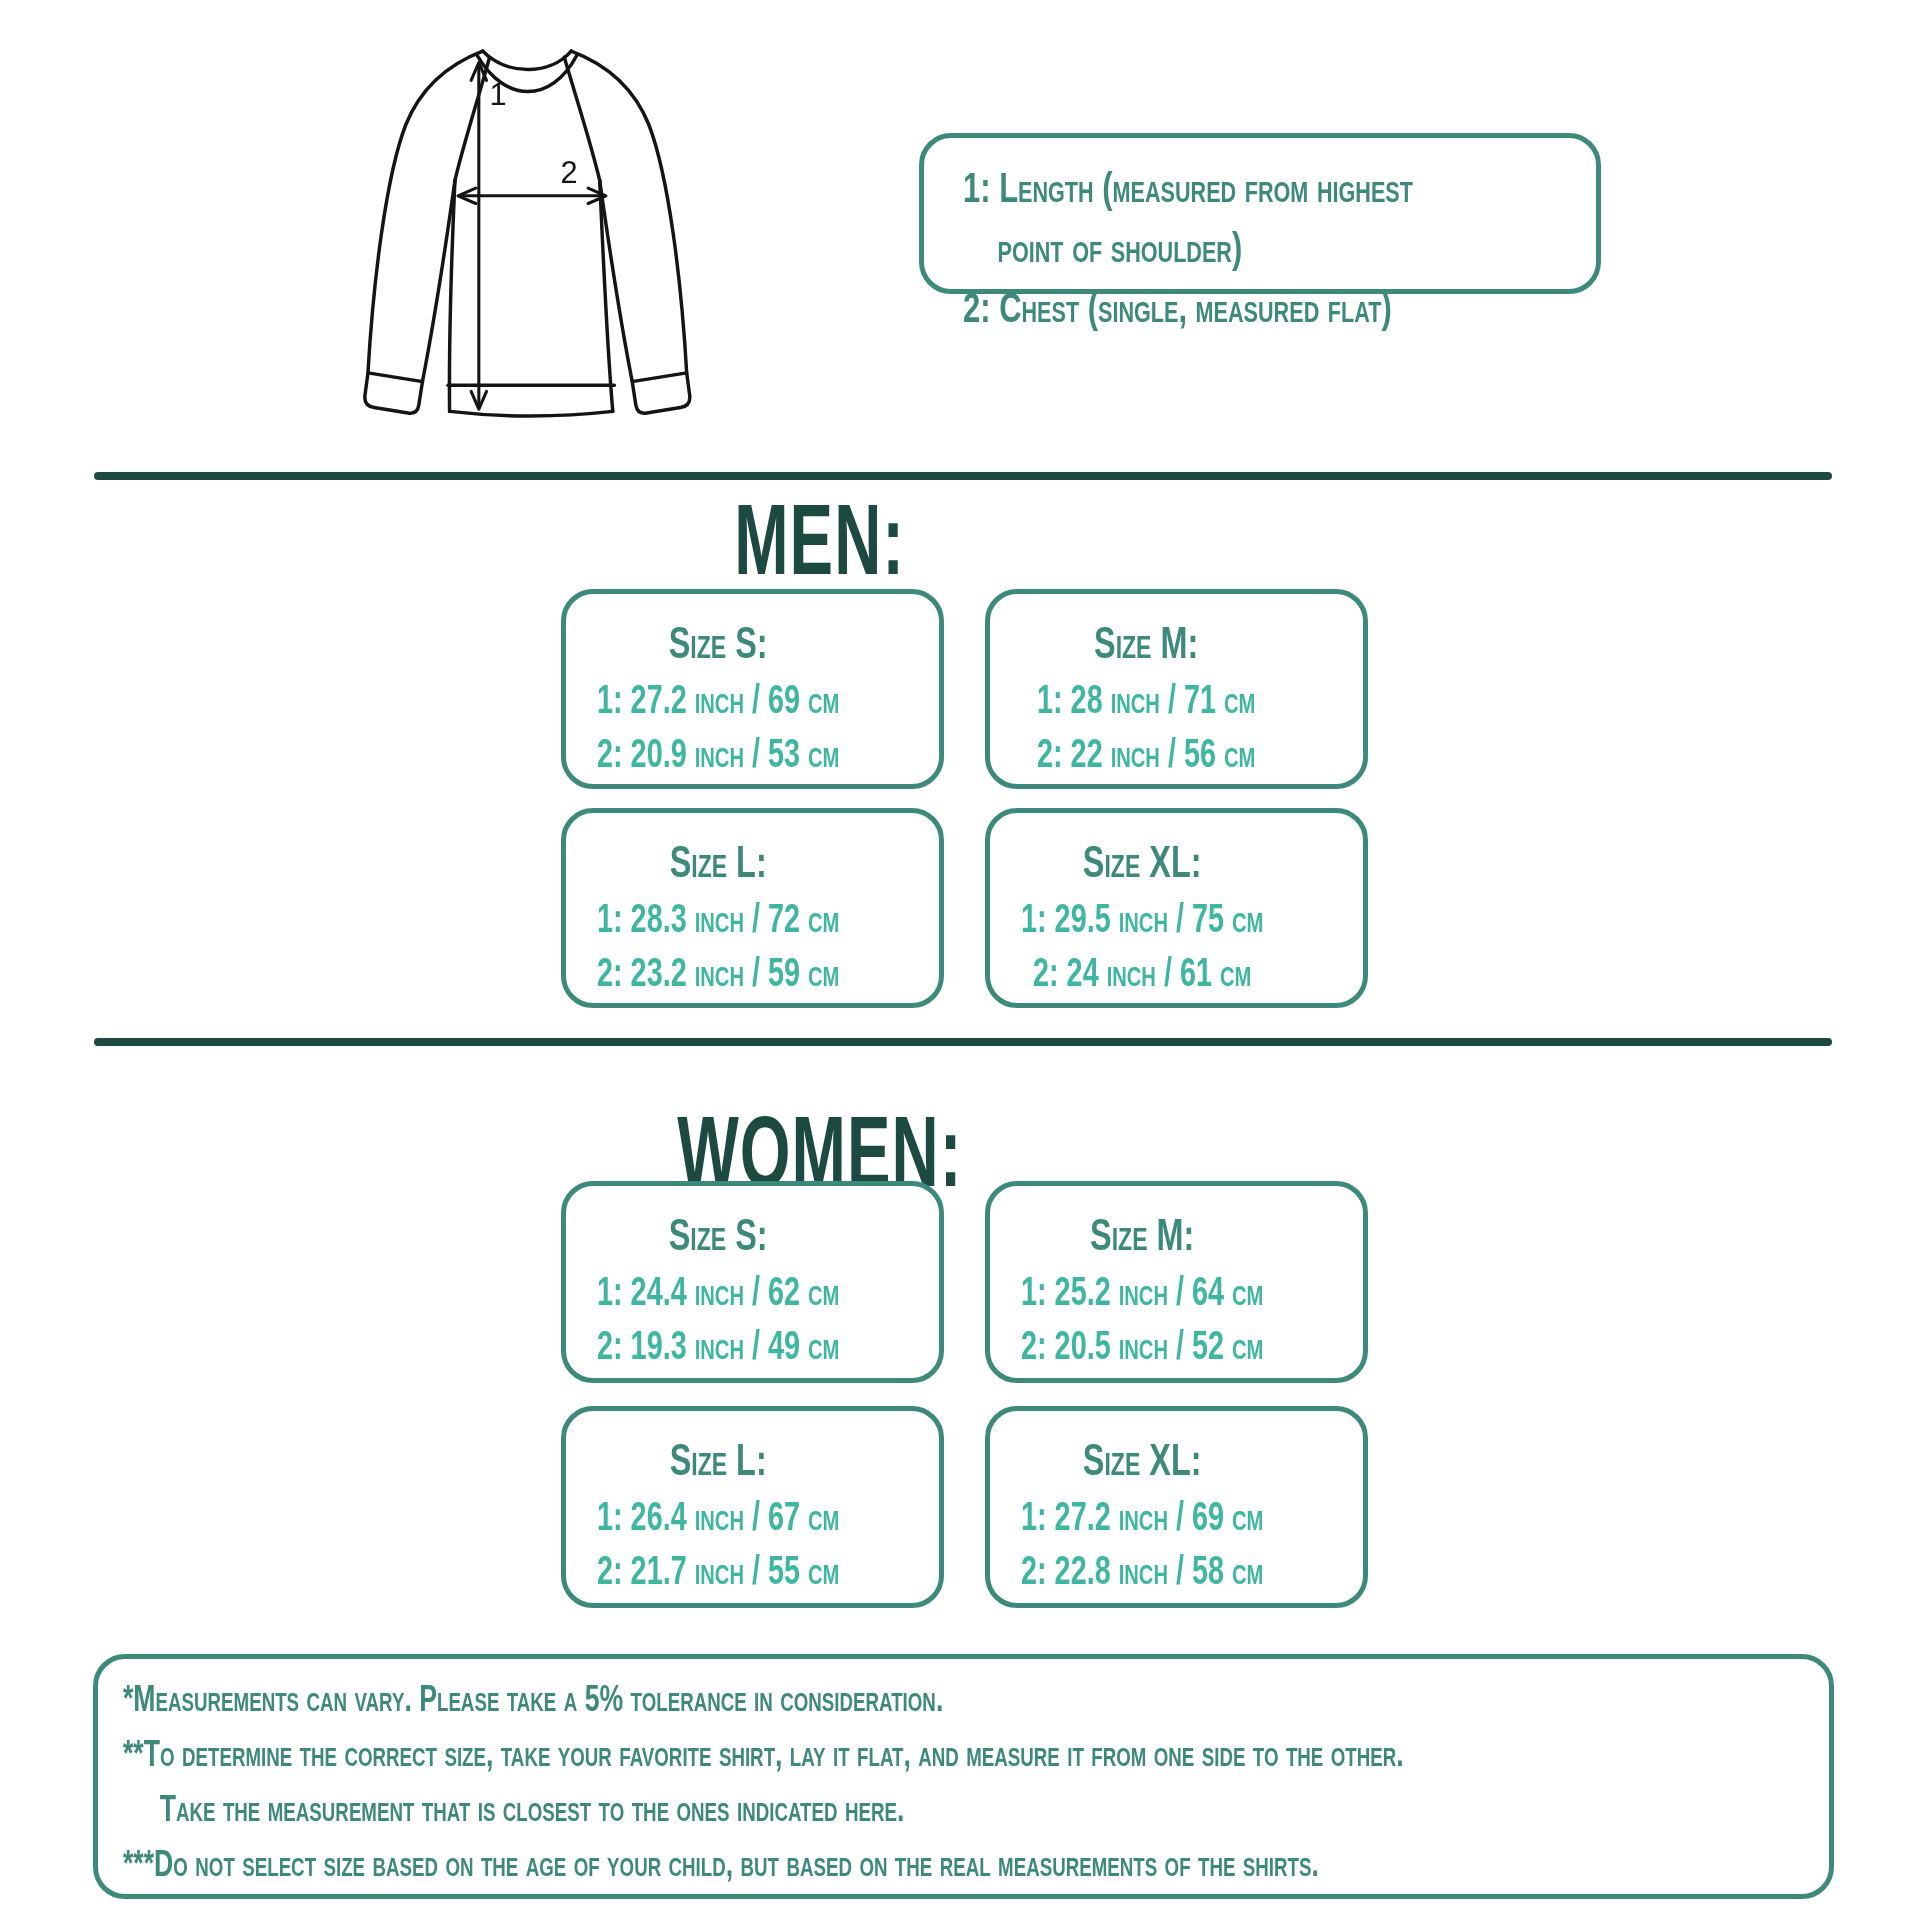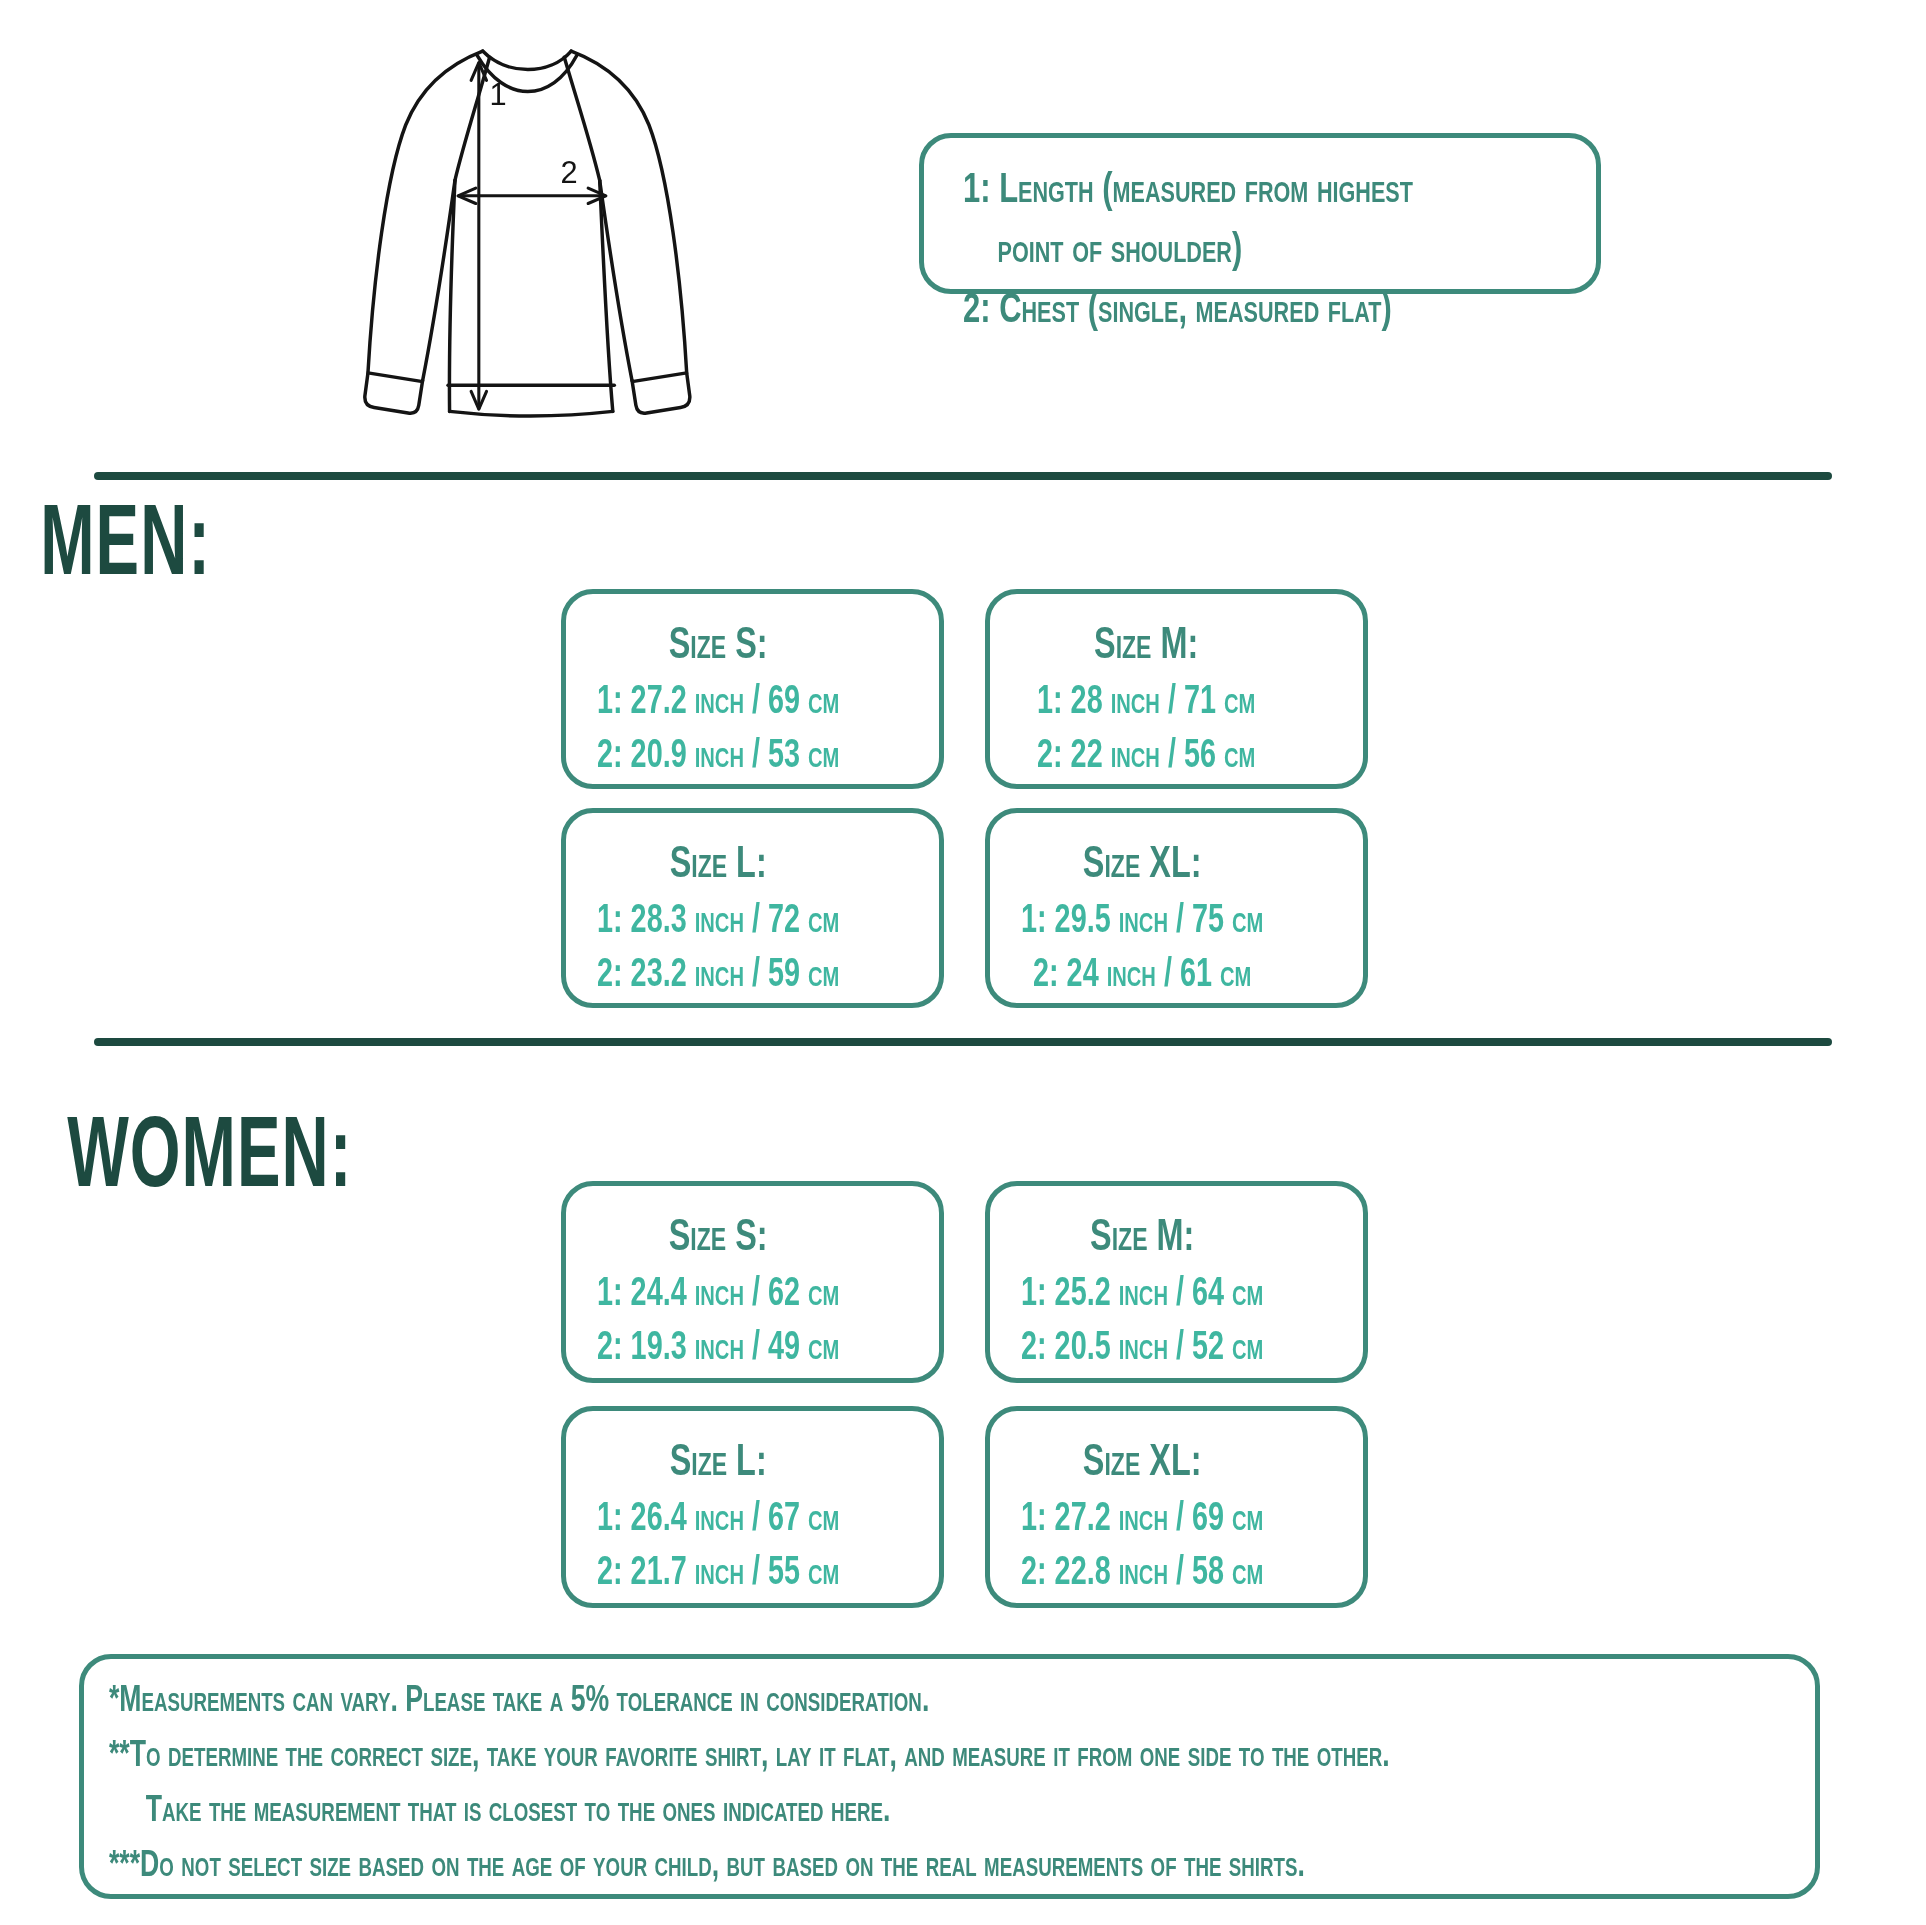--- a/index.html
+++ b/index.html
@@ -5,21 +5,21 @@
   html,body{margin:0;padding:0;}
   body{
     width:1926px;height:1926px;background:#ffffff;position:relative;
     font-family:"Liberation Sans", sans-serif;overflow:hidden;
   }
   .abs{position:absolute;}
   .sc{font-variant:small-caps;}
   .cx{display:inline-block;transform:scaleX(0.72);transform-origin:0 0;white-space:nowrap;}
   .box{background:#ffffff;border:5.4px solid #3d8a7b;border-radius:32px;box-sizing:border-box;}
   .divider{background:#1d4a40;height:7.7px;width:1738px;left:94px;border-radius:4.6px;}
-  .heading{width:1640px;text-align:left;color:#1d4a40;}
+  .heading{width:1640px;text-align:center;color:#1d4a40;}
   .heading>span{display:inline-block;font-size:96px;font-weight:700;transform:scale(0.68,1.05);letter-spacing:1.5px;}
   .size-box{padding:18.5px 7.7px 0 31px;text-align:center;}
   .size-title{font-size:45px;font-weight:700;color:#3d8a7b;line-height:59px;}
   .size-line{font-size:40px;font-weight:700;color:#3fb6a0;line-height:54px;}
   .legend-box{padding:18.5px 7.7px 0 39px;}
   .legend-line{font-size:43px;font-weight:700;color:#3d8a7b;line-height:60px;}
   .legend-indent{padding-left:48px;}
   .footer-box{padding:12.3px 7.7px 0 25px;}
   .footer-line{font-size:37px;font-weight:700;color:#3d8a7b;line-height:55px;}
   .footer-indent{padding-left:51px;}
@@ -133,21 +133,21 @@
   </div>
 </div>
 <div class="abs box size-box" style="left:985px;top:1406px;width:383px;height:202px;">
   <div class="cx">
     <div class="size-title sc">Size XL:</div>
     <div class="size-line sc">1: 27.2 inch / 69 cm</div>
     <div class="size-line sc">2: 22.8 inch / 58 cm</div>
   </div>
 </div>
 
-<div class="abs box footer-box" style="left:79px;top:1654px;width:1741px;height:245px;">
+<div class="abs box footer-box" style="left:93px;top:1654px;width:1741px;height:245px;">
   <div class="cx">
     <div class="footer-line sc">*Measurements can vary. Please take a 5% tolerance in consideration.</div>
     <div class="footer-line sc">**To determine the correct size, take your favorite shirt, lay it flat, and measure it from one side to the other.</div>
     <div class="footer-line sc footer-indent">Take the measurement that is closest to the ones indicated here.</div>
     <div class="footer-line sc">***Do not select size based on the age of your child, but based on the real measurements of the shirts.</div>
   </div>
 </div>
 
 
 </body></html>

